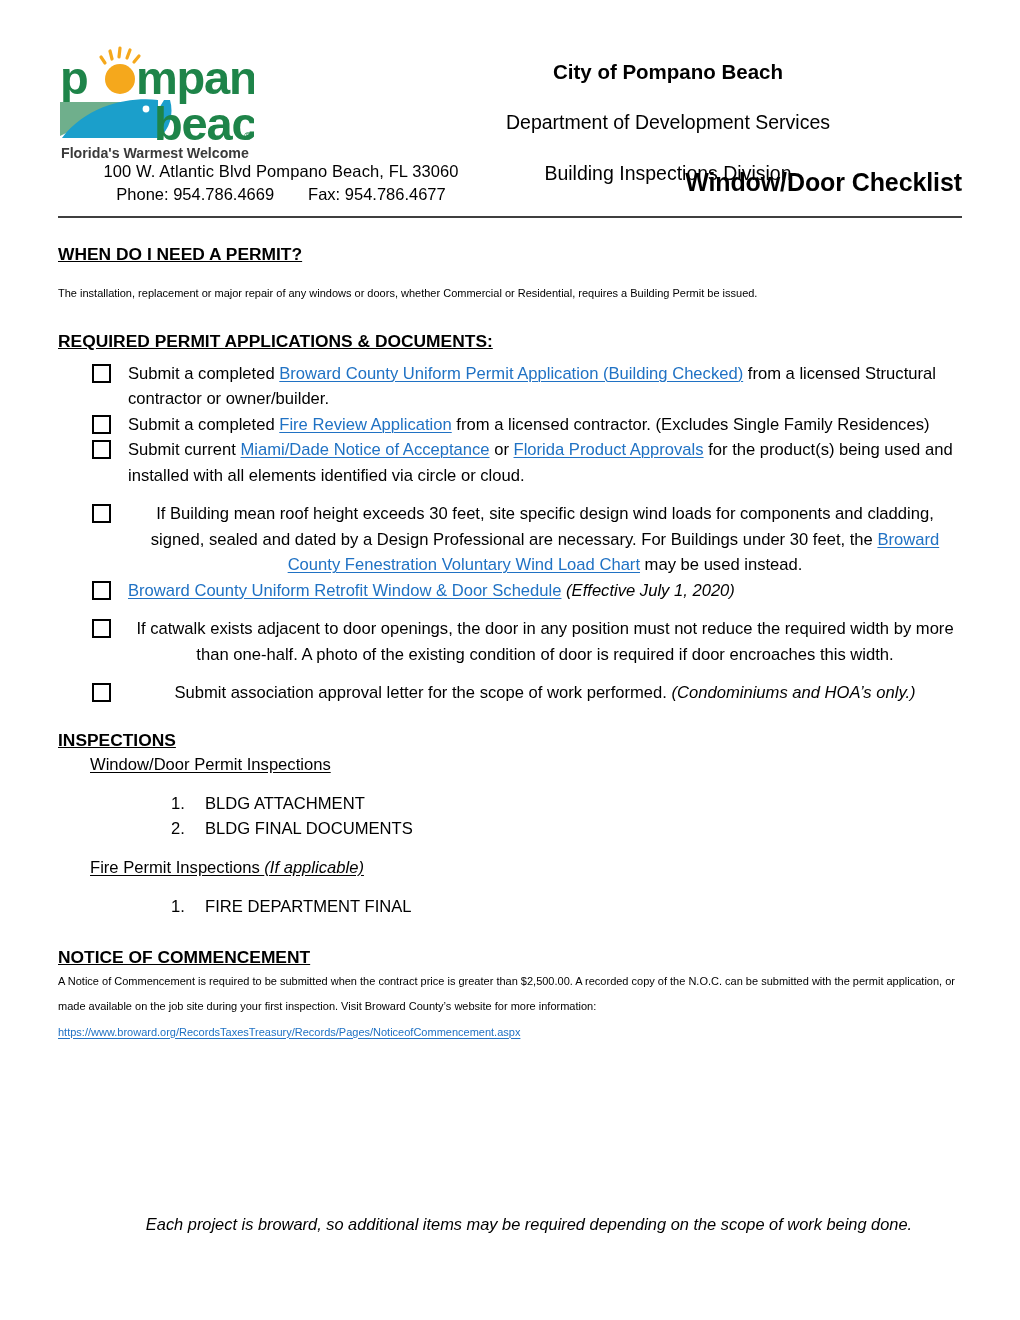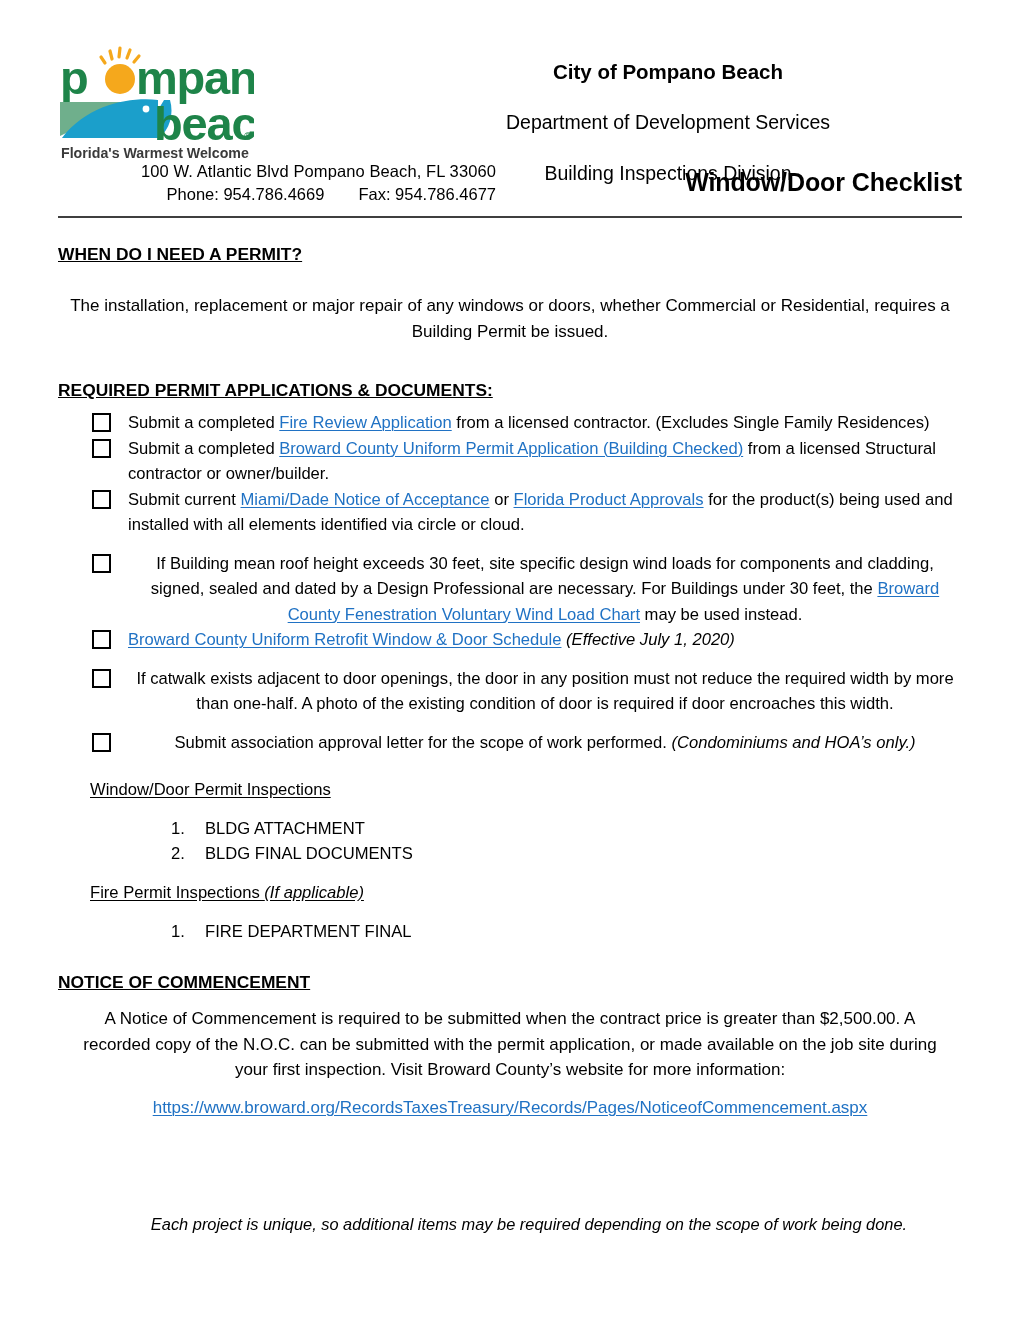--- a/index.html
+++ b/index.html
@@ -34,21 +34,21 @@
     left: 0px;
     top: 42px;
     width: 250px;
   }
   .logo-svg { display: block; }
   .address-block {
     position: absolute;
     left: 8px;
     top: 160px;
     width: 430px;
-    text-align: right;
+    text-align: center;
     font-size: 16.5px;
     line-height: 23px;
     color: #000;
   }
   .address-line1 { letter-spacing: 0.1px; }
   .address-line2 { }
   .fax-gap { display: inline-block; width: 34px; }
 
   .header-center {
     position: absolute;
@@ -96,25 +96,24 @@
   h2.section {
     font-size: 17.4px;
     font-weight: bold;
     margin: 0;
     padding: 0;
     line-height: 24px;
     text-decoration: underline;
   }
   .sec-when { margin-top: 14px; }
   .para {
-    margin: 12px;
+    margin: 0;
     padding: 0;
-    font-size: 17px;
+    font-size: 11px;
     line-height: 25.5px;
-    text-align: center;
   }
   .gap-sm { height: 15px; }
   .gap-md { height: 22px; }
   .gap-xs { height: 8px; }
 
   
   .checklist {
     margin: 0;
     padding: 0;
     list-style: none;
@@ -251,57 +250,58 @@
 
     <div class="gap-md"></div>
 
     <h2 class="section">REQUIRED PERMIT APPLICATIONS &amp; DOCUMENTS:</h2>
     <div class="gap-xs"></div>
 
     <ul class="checklist">
 
       <li class="cl-item">
         <span class="checkbox"></span>
+        <span>Submit a completed </span><span class="doclink">Broward County Uniform Permit Application (Building Checked)</span><span> from a licensed Structural contractor or owner/builder.</span>
+      </li>
+
+      <li class="cl-item">
+        <span class="checkbox"></span>
         <span>Submit a completed </span><span class="doclink">Fire Review Application</span><span> from a licensed contractor. (Excludes Single Family Residences)</span>
       </li>
 
       <li class="cl-item">
         <span class="checkbox"></span>
-        <span>Submit a completed </span><span class="doclink">Broward County Uniform Permit Application (Building Checked)</span><span> from a licensed Structural contractor or owner/builder.</span>
+        <span>Submit current </span><span class="doclink">Miami/Dade Notice of Acceptance</span><span> or </span><span class="doclink">Florida Product Approvals</span><span> for the product(s) being used and installed with all elements identified via circle or cloud.</span>
+      </li>
+
+
+      <li class="cl-item spaced">
+        <span class="checkbox"></span>
+        <span>If Building mean roof height exceeds 30 feet, site specific design wind loads for components and cladding, signed, sealed and dated by a Design Professional are necessary. For Buildings under 30 feet, the </span><span class="doclink">Broward County Fenestration Voluntary Wind Load Chart</span><span> may be used instead.</span>
       </li>
 
       <li class="cl-item">
         <span class="checkbox"></span>
-        <span>Submit current </span><span class="doclink">Miami/Dade Notice of Acceptance</span><span> or </span><span class="doclink">Florida Product Approvals</span><span> for the product(s) being used and installed with all elements identified via circle or cloud.</span>
-      </li>
-
+        <span class="doclink">Broward County Uniform Retrofit Window &amp; Door Schedule</span><span class="ital"> (Effective July 1, 2020)</span>
+      </li>
 
       <li class="cl-item spaced">
         <span class="checkbox"></span>
-        <span>If Building mean roof height exceeds 30 feet, site specific design wind loads for components and cladding, signed, sealed and dated by a Design Professional are necessary. For Buildings under 30 feet, the </span><span class="doclink">Broward County Fenestration Voluntary Wind Load Chart</span><span> may be used instead.</span>
-      </li>
-
-      <li class="cl-item">
-        <span class="checkbox"></span>
-        <span class="doclink">Broward County Uniform Retrofit Window &amp; Door Schedule</span><span class="ital"> (Effective July 1, 2020)</span>
+        <span>If catwalk exists adjacent to door openings, the door in any position must not reduce the required width by more than one-half.  A photo of the existing condition of door is required if door encroaches this width.</span>
       </li>
 
       <li class="cl-item spaced">
         <span class="checkbox"></span>
-        <span>If catwalk exists adjacent to door openings, the door in any position must not reduce the required width by more than one-half.  A photo of the existing condition of door is required if door encroaches this width.</span>
-      </li>
-
-      <li class="cl-item spaced">
-        <span class="checkbox"></span>
         <span>Submit association approval letter for the scope of work performed. </span><span class="ital">(Condominiums and HOA’s only.)</span>
       </li>
     </ul>
 
     <div class="gap-md"></div>
 
+    <h2 class="section">INSPECTIONS</h2>
 
     <div class="insp-sub">
       <span class="sub-underline">Window/Door Permit Inspections</span>
     </div>
 
     <div style="height:14px"></div>
 
     <ol class="numlist">
       <li><span class="num">1.</span><span>BLDG ATTACHMENT</span></li>
       <li><span class="num">2.</span><span>BLDG  FINAL DOCUMENTS</span></li>
@@ -321,16 +321,16 @@
 
     <div style="height:26px"></div>
 
     <h2 class="section">NOTICE OF COMMENCEMENT</h2>
     <p class="para">A Notice of Commencement is required to be submitted when the contract price is greater than $2,500.00. A recorded copy of the N.O.C. can be submitted with the permit application, or made available on the job site during your first inspection. Visit Broward County’s website for more information:</p>
     <div class="para url-line"><span class="doclink">https://www.broward.org/RecordsTaxesTreasury/Records/Pages/NoticeofCommencement.aspx</span></div>
 
   </div>
 
   <div class="footer">
-    <div class="footer-center">Each project is unique, so additional items may be required depending on the scope of work being done.</div>
+    <div class="footer-center">Each project is broward, so additional items may be required depending on the scope of work being done.</div>
   </div>
 
 </div>
 
 </body></html>

